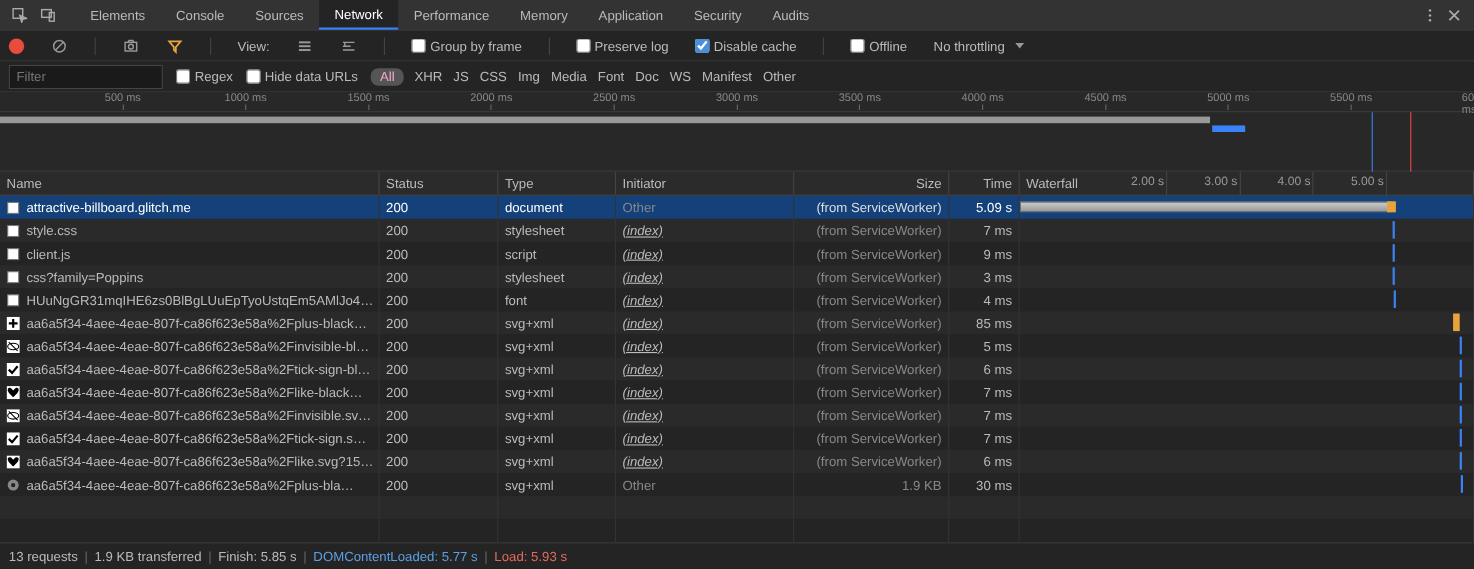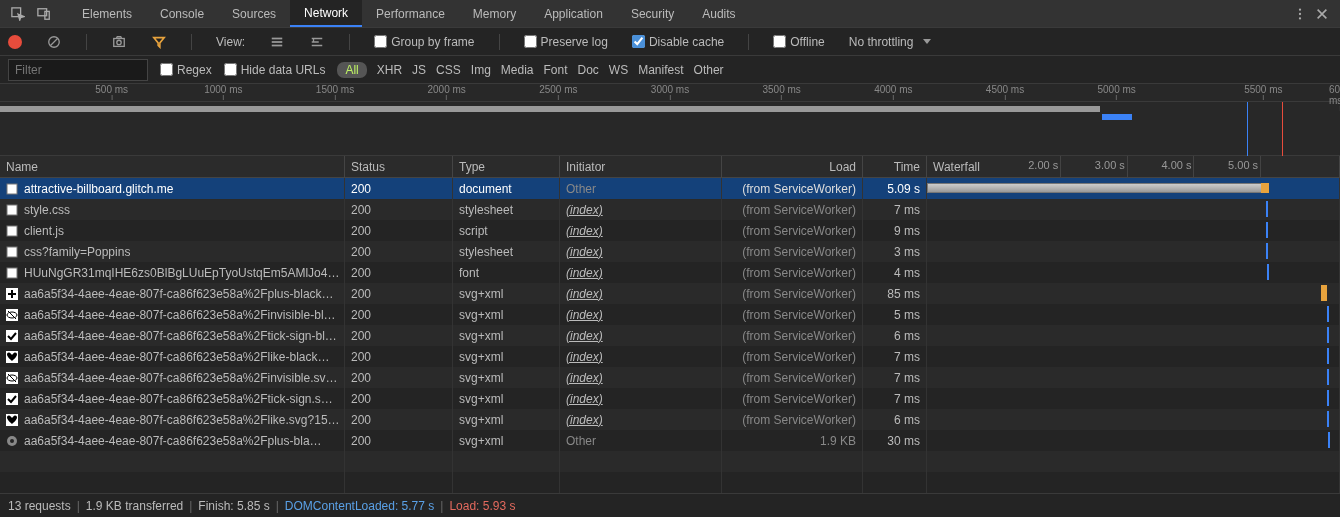--- a/index.html
+++ b/index.html
@@ -52,21 +52,21 @@
 
 .filterbar {
   display: flex; align-items: center; height: 28px; background: #242424;
   border-bottom: 1px solid #3a3a3a; padding: 0 8px; gap: 12px;
 }
 .filter-input {
   background: #1a1a1a; border: 1px solid #444; color: #bbb; padding: 3px 6px; width: 140px; font-size: 12px;
 }
 .type-pills { display: flex; gap: 10px; align-items: center; }
 .pill { cursor: pointer; color: #bbb; }
-.pill.active { background: #555; border-radius: 7px; padding: 1px 8px; color: #bef264; }
+.pill.active { background: #555; border-radius: 7px; padding: 1px 8px; color: #f9a8d4; }
 
 .timeline {
   height: 72px; border-bottom: 1px solid #3a3a3a; position: relative; background: #282828;
 }
 .timeline-ruler {
   height: 18px; border-bottom: 1px solid #3a3a3a; position: relative;
 }
 .ruler-tick {
   position: absolute; top: 0; font-size: 10px; color: #888; transform: translateX(-50%);
 }
@@ -266,39 +266,39 @@
       <div class="ruler-tick" style="left: 111.667px; text-align: right;">500 ms</div>
       <div class="ruler-tick" style="left: 223.333px;">1000 ms</div>
       <div class="ruler-tick" style="left: 335px;">1500 ms</div>
       <div class="ruler-tick" style="left: 446.667px;">2000 ms</div>
       <div class="ruler-tick" style="left: 558.333px;">2500 ms</div>
       <div class="ruler-tick" style="left: 670px;">3000 ms</div>
       <div class="ruler-tick" style="left: 781.667px;">3500 ms</div>
       <div class="ruler-tick" style="left: 893.333px;">4000 ms</div>
       <div class="ruler-tick" style="left: 1005px;">4500 ms</div>
       <div class="ruler-tick" style="left: 1116.67px;">5000 ms</div>
-      <div class="ruler-tick" style="left: 1228.33px; margin-left: 35px;">5500 ms</div>
+      <div class="ruler-tick" style="left: 1228.33px;">5500 ms</div>
       <div class="ruler-tick" style="left: 1340px;">6000 ms</div>
     </div>
   <div class="timeline-body" id="timeline-body">
       <div class="tl-bar" style="left: 0px; width: 1100.1px; background: rgb(153, 153, 153);"></div>
       <div class="tl-bar" style="left: 1102.26px; width: 30px; top: 12px; background: rgb(59, 130, 246);"></div>
       <div style="position: absolute; top: 0px; bottom: 0px; width: 1px; left: 1247.06px; background: rgb(59, 130, 246);"></div>
       <div style="position: absolute; top: 0px; bottom: 0px; width: 1px; left: 1281.65px; background: rgb(231, 76, 60);"></div>
     </div>
 </div>
 
 <div class="datagrid">
   <div class="grid-header">
     <div class="col col-name">Name</div>
     <div class="col col-status">Status</div>
     <div class="col col-type">Type</div>
     <div class="col col-initiator">Initiator</div>
     <div class="col col-size">
-        <span>Load</span>
+        <span>Size</span>
       </div>
     <div class="col col-time">
         <span>Time</span>
       </div>
     <div class="col col-waterfall">
       <span style="padding-left:0">Waterfall</span>
       <div class="wf-header-ticks" id="wf-header-ticks">
           <div class="wf-tick" style="left: 133.226px;">2.00 s</div>
           <div class="wf-tick" style="left: 199.839px;">3.00 s</div>
           <div class="wf-tick" style="left: 266.452px;">4.00 s</div>

